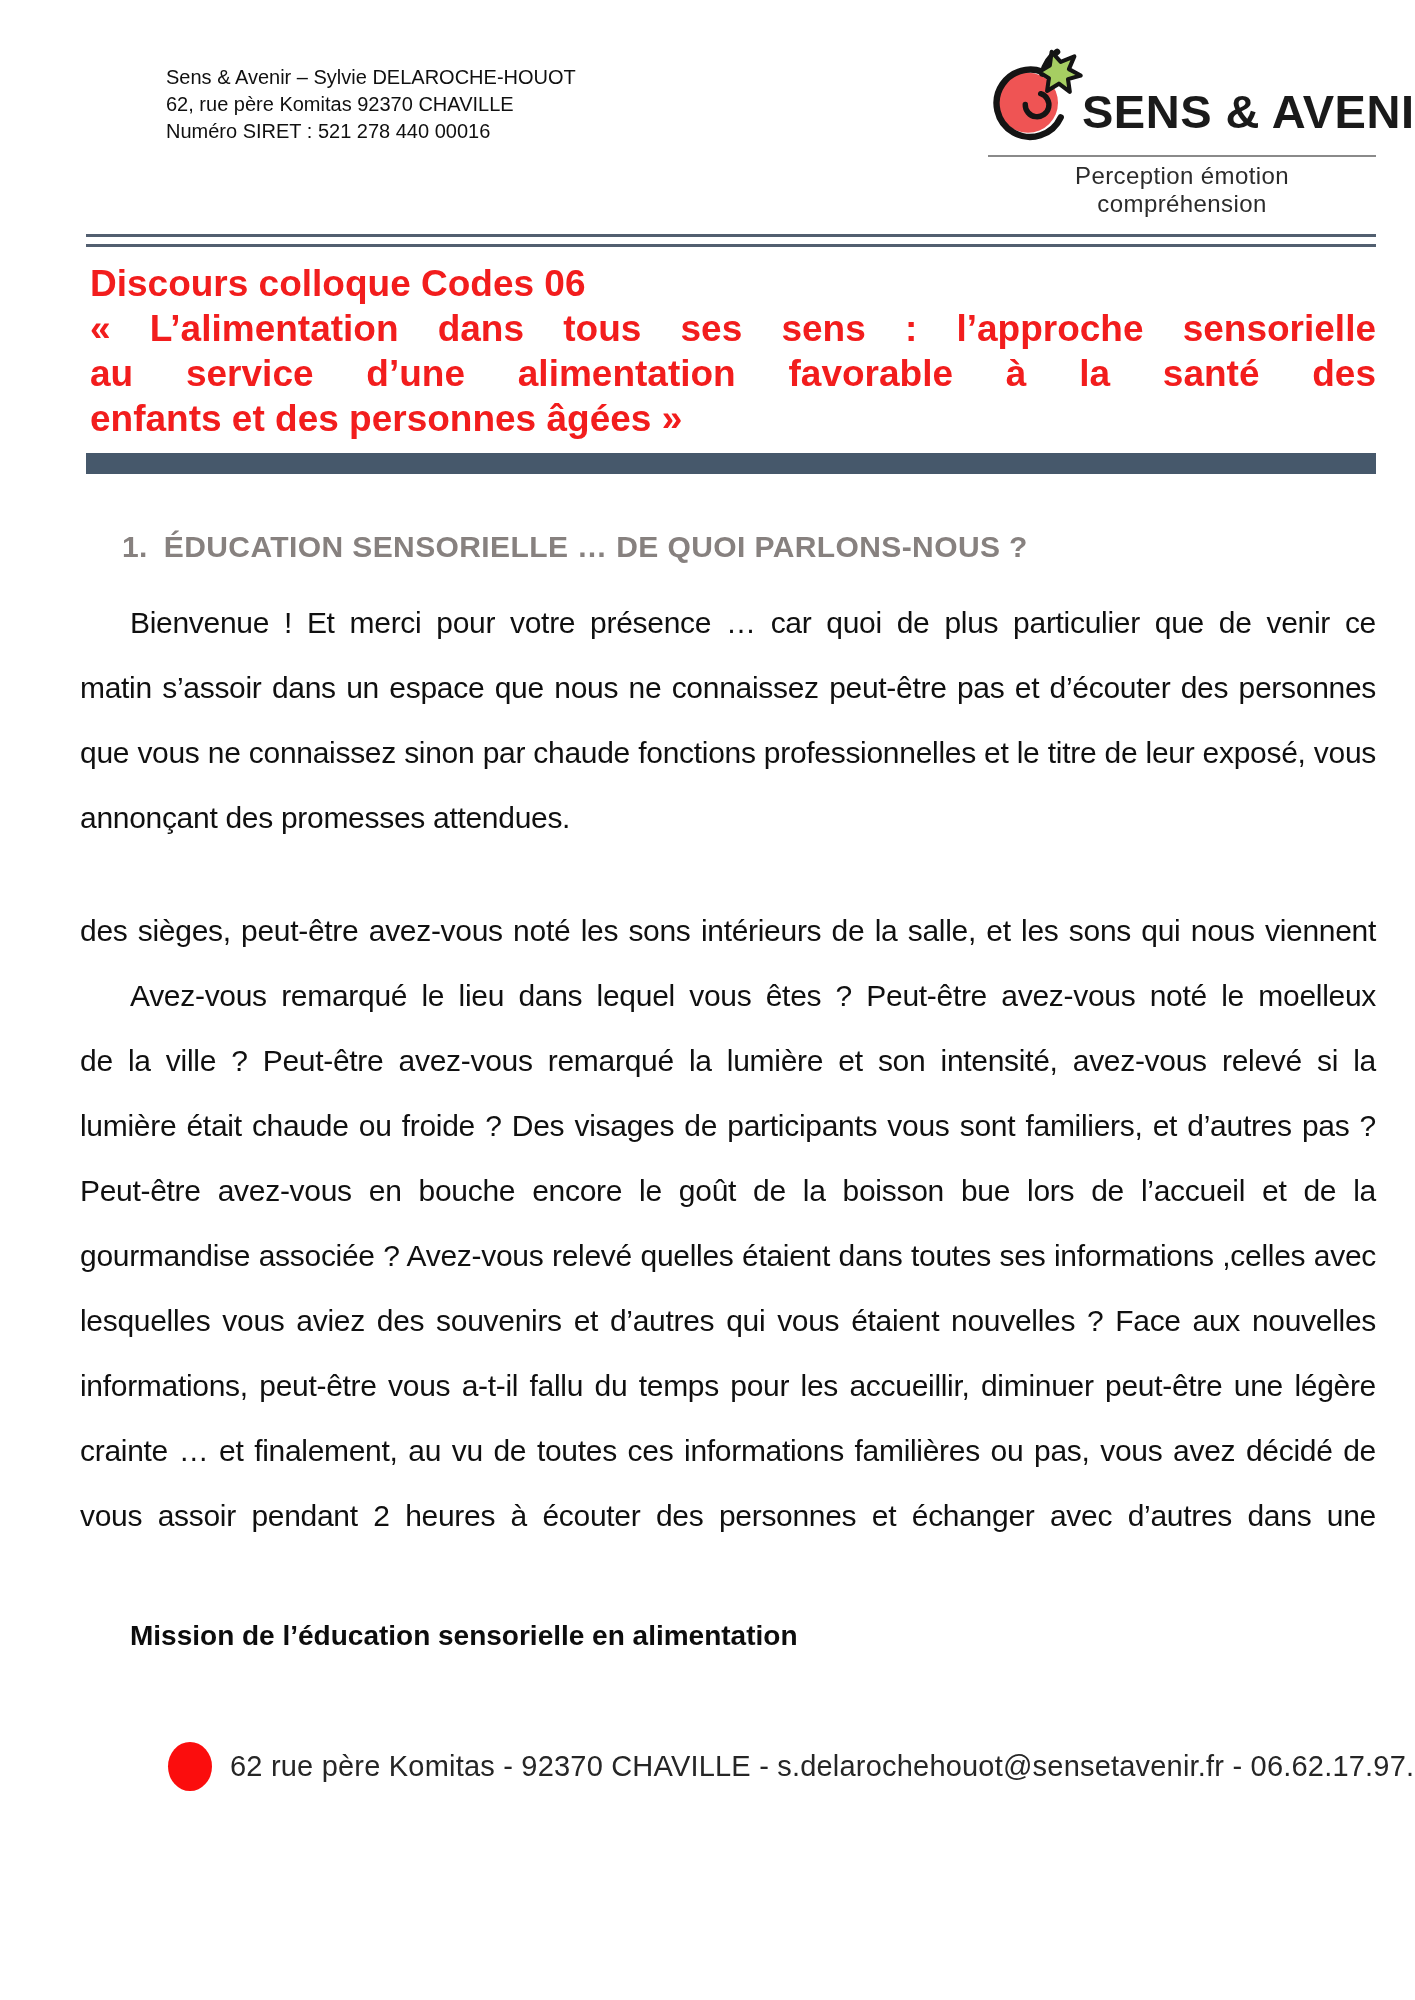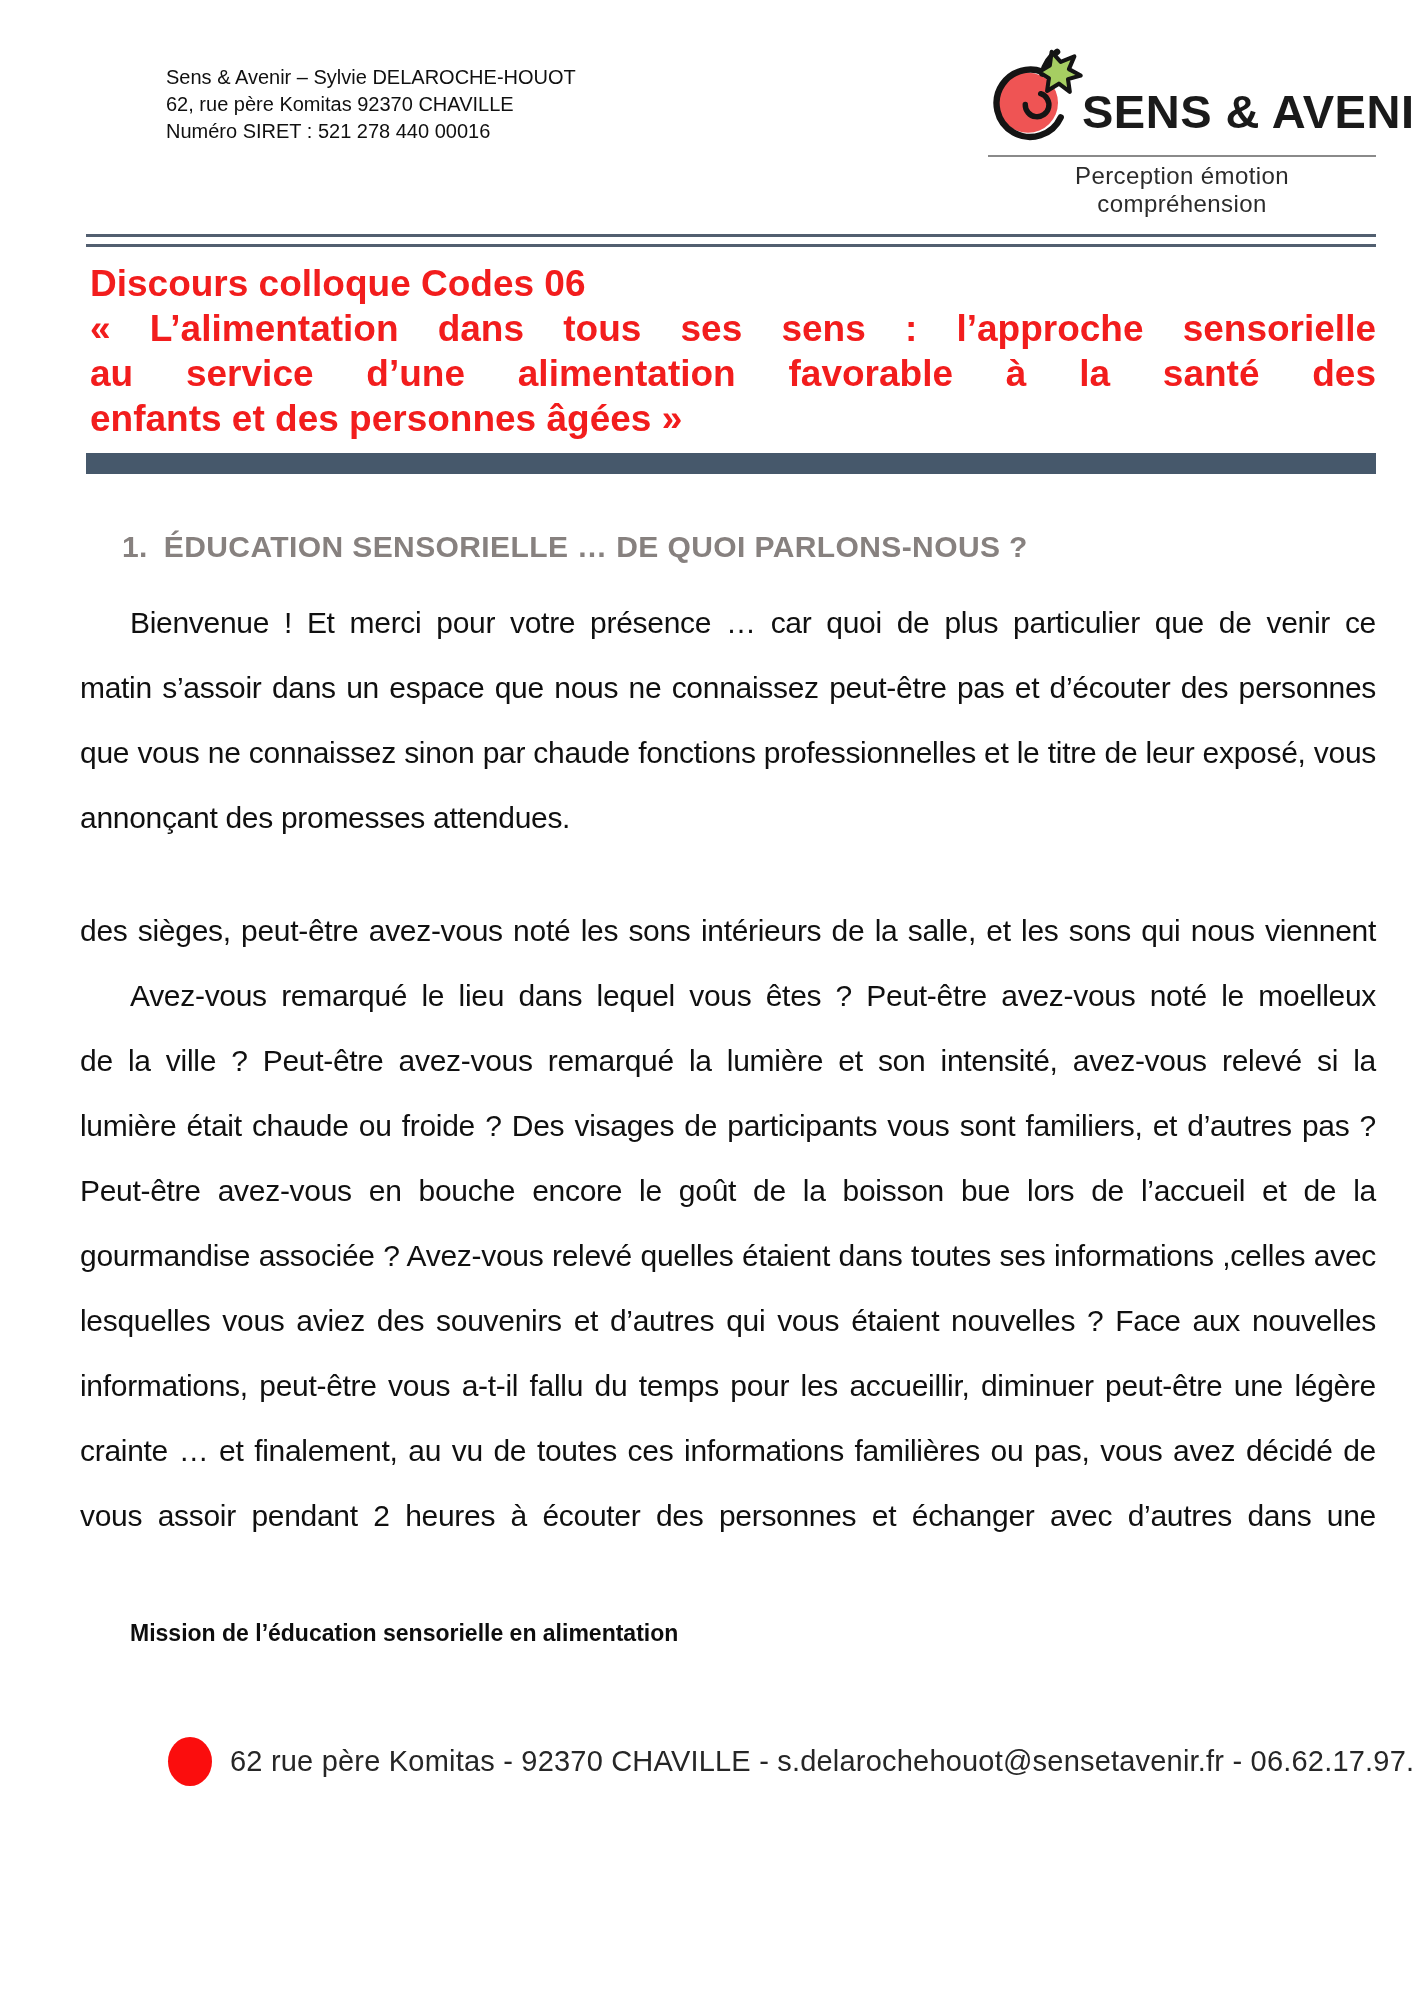--- a/index.html
+++ b/index.html
@@ -34,21 +34,21 @@
   .jl { text-align:justify; text-align-last:justify; }
   
   .section-heading { margin-top:56px; margin-left:42px; display:flex; gap:16px;
                      font-size:30px; font-weight:bold; color:var(--heading-gray); letter-spacing:0.4px; }
   
   .paragraphs { margin-top:26px; }
   .paragraph + .paragraph { margin-top:48px; }
   .body-line { font-size:30px; line-height:65px; letter-spacing:-0.3px; color:#101010; }
   .body-line.indent { padding-left:50px; }
   
-  .subheading { margin-top:72px; margin-left:50px; font-size:23px; font-weight:bold; color:#0d0d0d; }
+  .subheading { margin-top:72px; margin-left:50px; font-size:28px; font-weight:bold; color:#0d0d0d; }
   
   .footer { margin-top:90px; margin-left:88px; display:flex; align-items:center; gap:18px; }
   .footer-dot { width:44px; height:49px; border-radius:50%; background:var(--dot-red); flex:0 0 auto; }
   .footer-text { font-size:29px; color:#262626; letter-spacing:0.2px; white-space:nowrap; }
 </style>
 </head>
 <body>
 
 <div class="page" style="--title-red: #f21d1d; --bar-slate: #46586b; --rule-gray: #525f70; --heading-gray: #87817f; --dot-red: #fb0d0d;">
 

